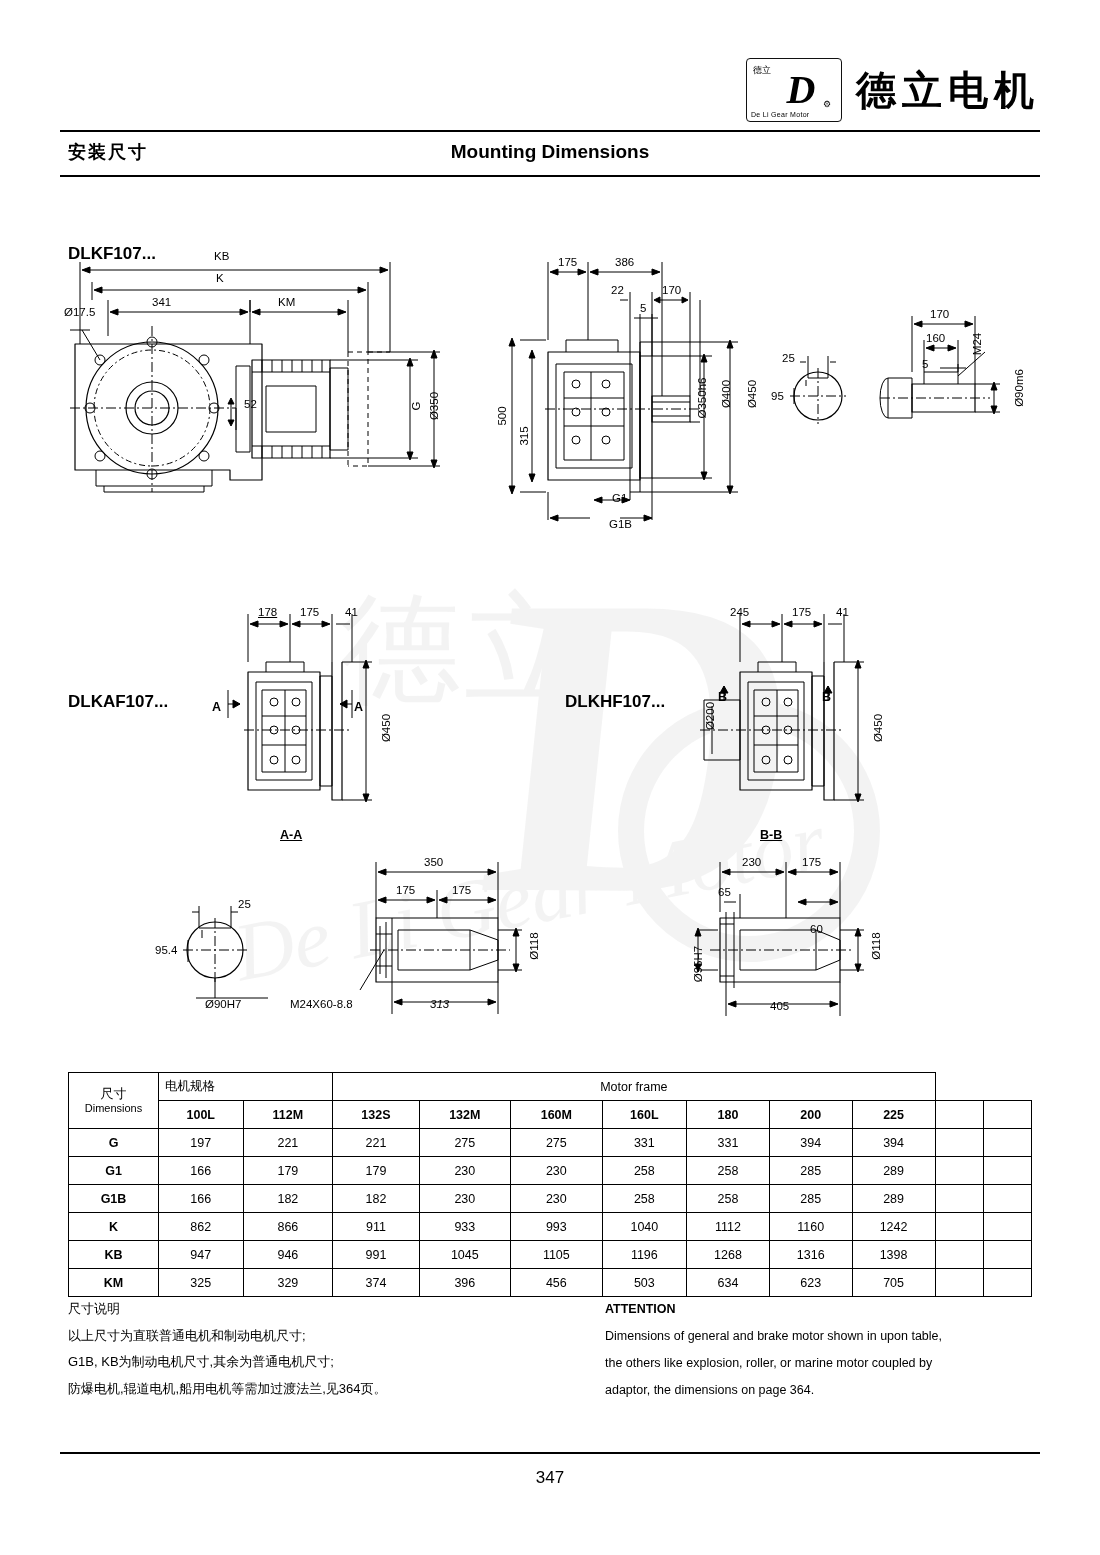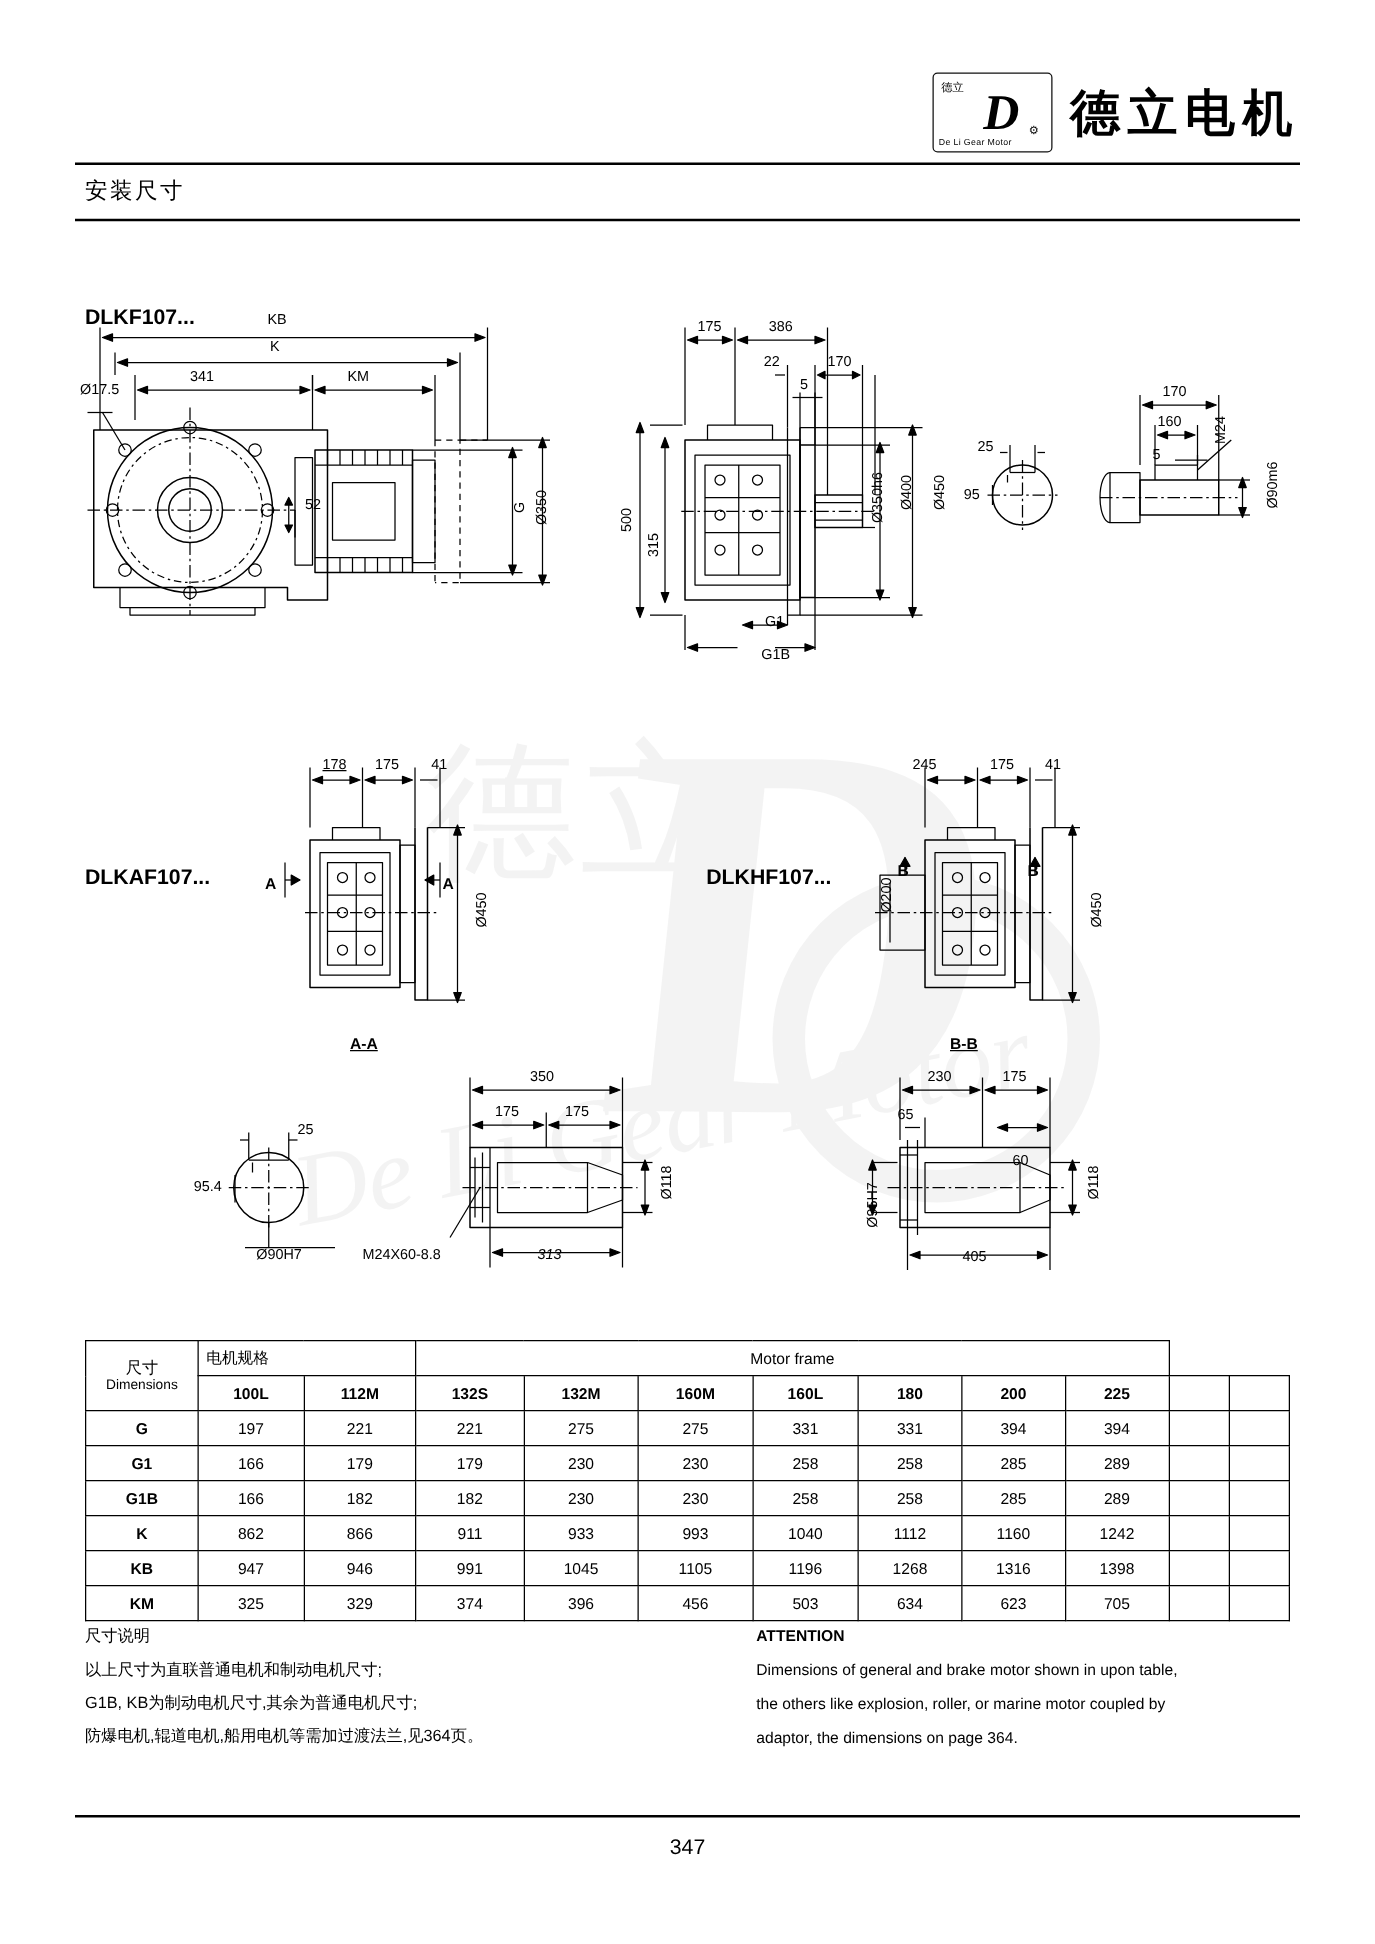--- a/index.html
+++ b/index.html
@@ -59,21 +59,21 @@
   }
   .logo-badge .sub{
     position:absolute;left:4px;bottom:3px;font-size:7px;letter-spacing:.3px;
   }
   .logo-badge .cc{position:absolute;right:10px;bottom:12px;font-size:9px;}
   .logo-cn-big{
     font-family:"Liberation Serif", serif;
     font-size:40px;font-weight:700;letter-spacing:6px;
   }
   .hrule{position:absolute;left:60px;right:60px;height:2px;background:#000;}
-  .title-cn{position:absolute;left:68px;top:140px;font-size:18px;font-weight:400;letter-spacing:2px;}
+  .title-cn{position:absolute;left:68px;top:140px;font-size:18px;font-weight:700;letter-spacing:2px;}
   .title-en{position:absolute;left:0;right:0;top:141px;text-align:center;font-size:19px;font-weight:700;}
   .model-label{position:absolute;font-size:17px;font-weight:700;margin-top:32px;}
 
   
   .dim{position:absolute;font-size:11.5px;white-space:nowrap;}
   .dim.v{transform-origin:center center;}
   .lbl{position:absolute;font-size:12.5px;font-weight:700;}
   .ul{text-decoration:underline;}
 
   svg{position:absolute;left:0;top:0;overflow:visible;}
@@ -116,20 +116,21 @@
       <div class="cn">德立</div>
       <div class="d">D</div>
       <div class="cc">⚙</div>
       <div class="sub">De Li Gear Motor</div>
     </div>
     <div class="logo-cn-big">德立电机</div>
   </div>
 
   <div class="hrule" style="top:130px;"></div>
   <div class="title-cn">安装尺寸</div>
+  <div class="title-en">Mounting Dimensions</div>
   <div class="hrule" style="top:175px;"></div>
 
   <div class="model-label" style="left:68px;top:212px;">DLKF107...</div>
 
   <svg width="1100" height="1060">
     <g fill="none" stroke="#000" stroke-width="1" stroke-linejoin="round">
 
       <path d="M75 344 L75 470 L230 470 L230 480 L262 480 L262 344 Z" stroke-width="1.2"></path>
 
       <circle cx="152" cy="408" r="66" stroke-width="1.2"></circle>

